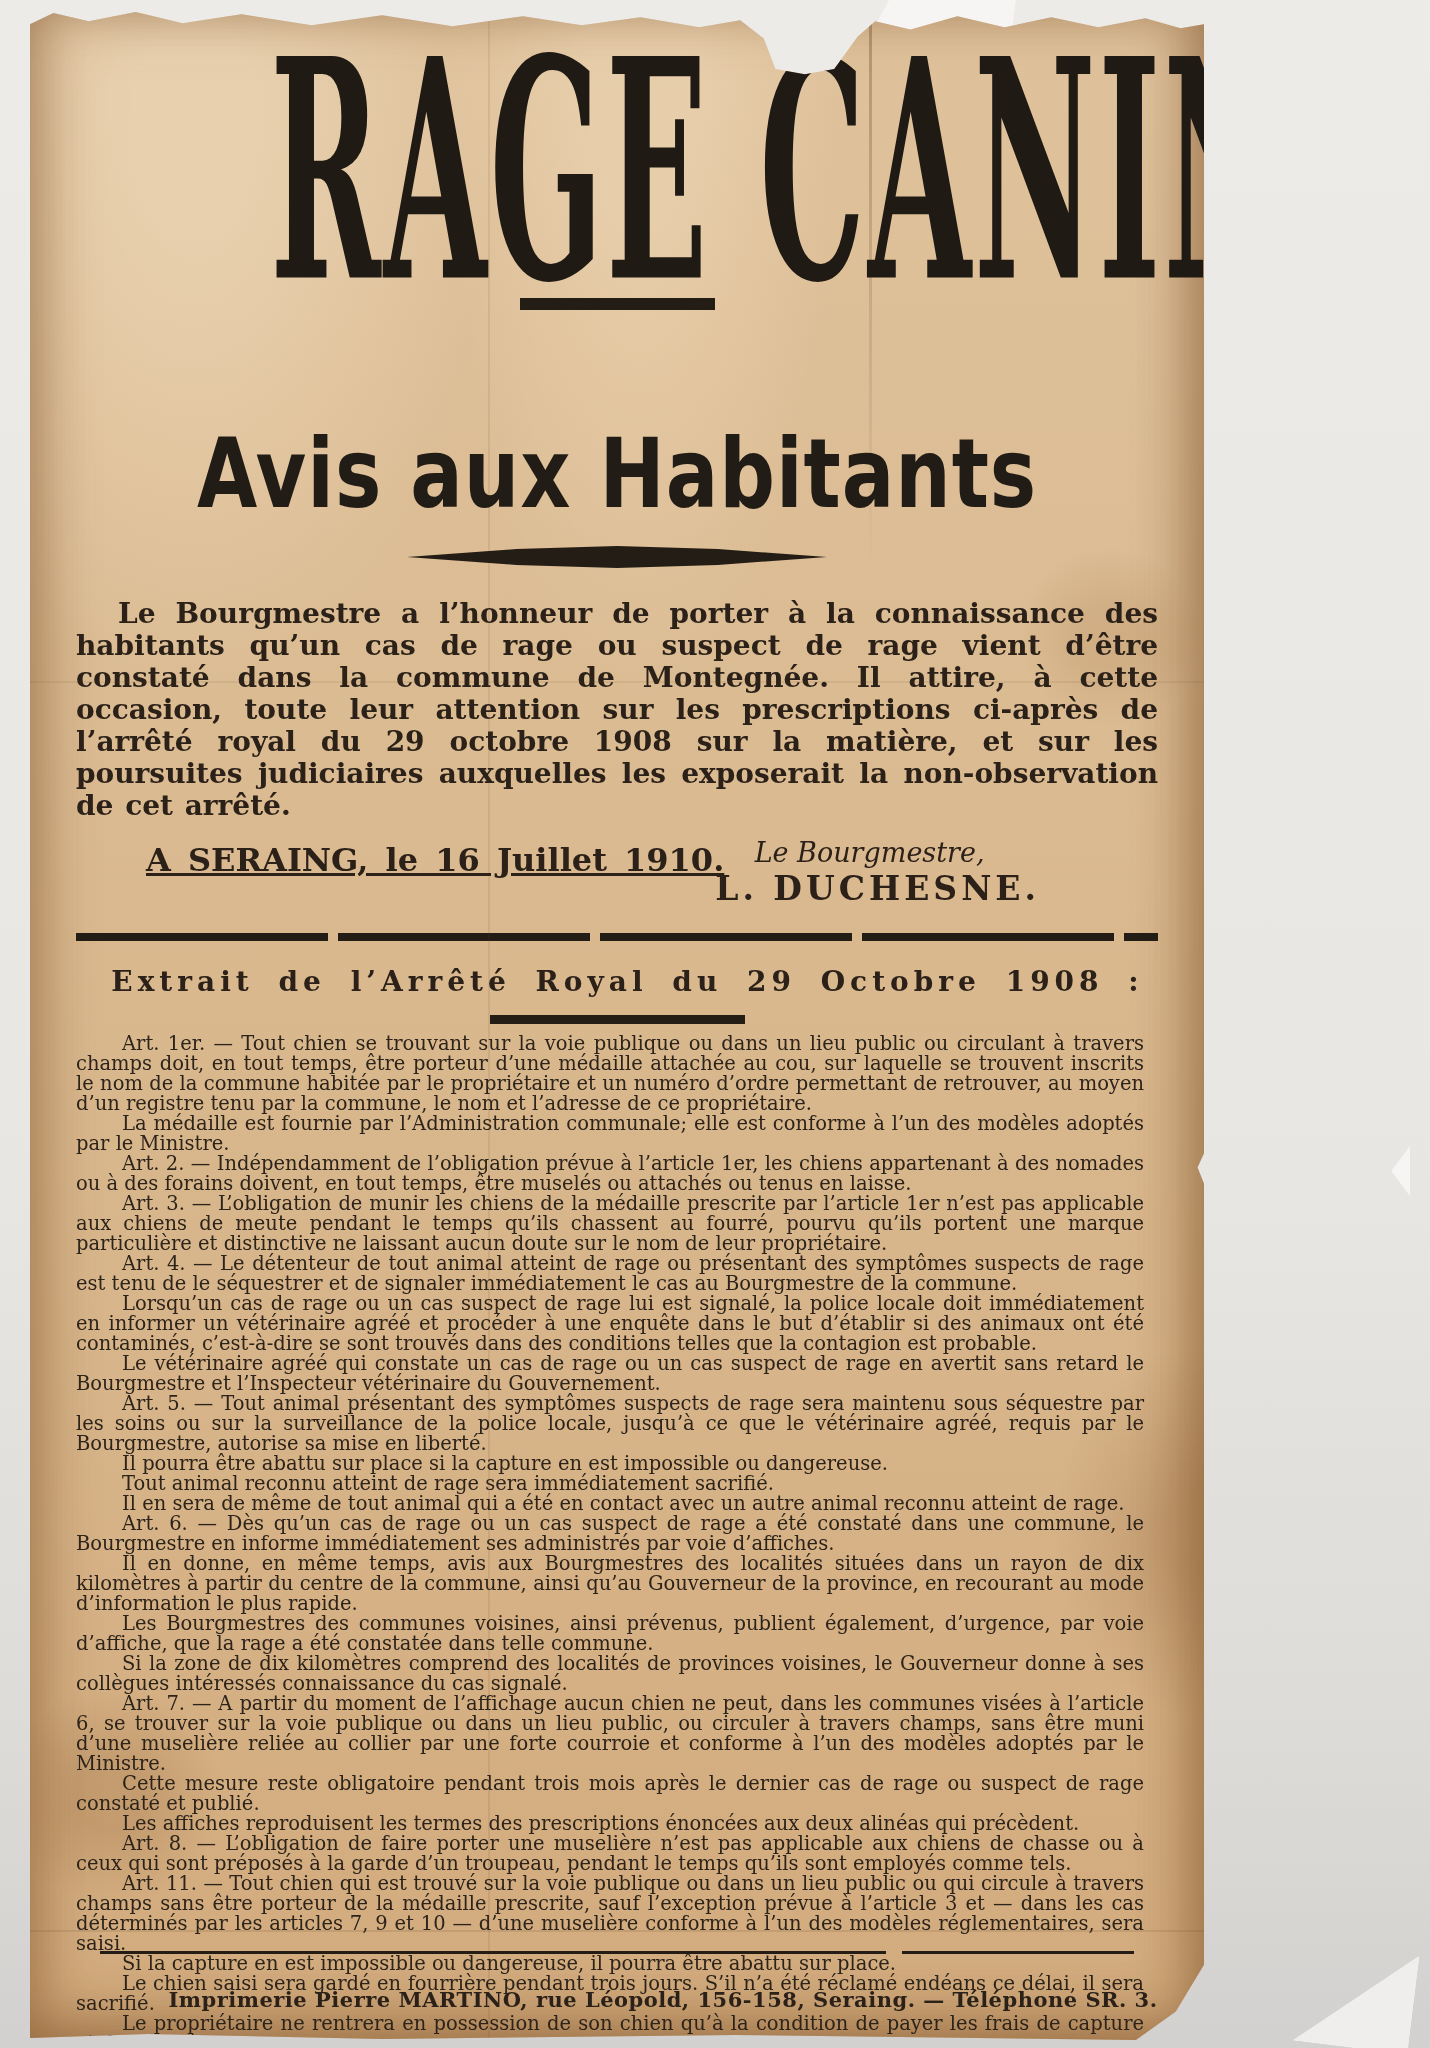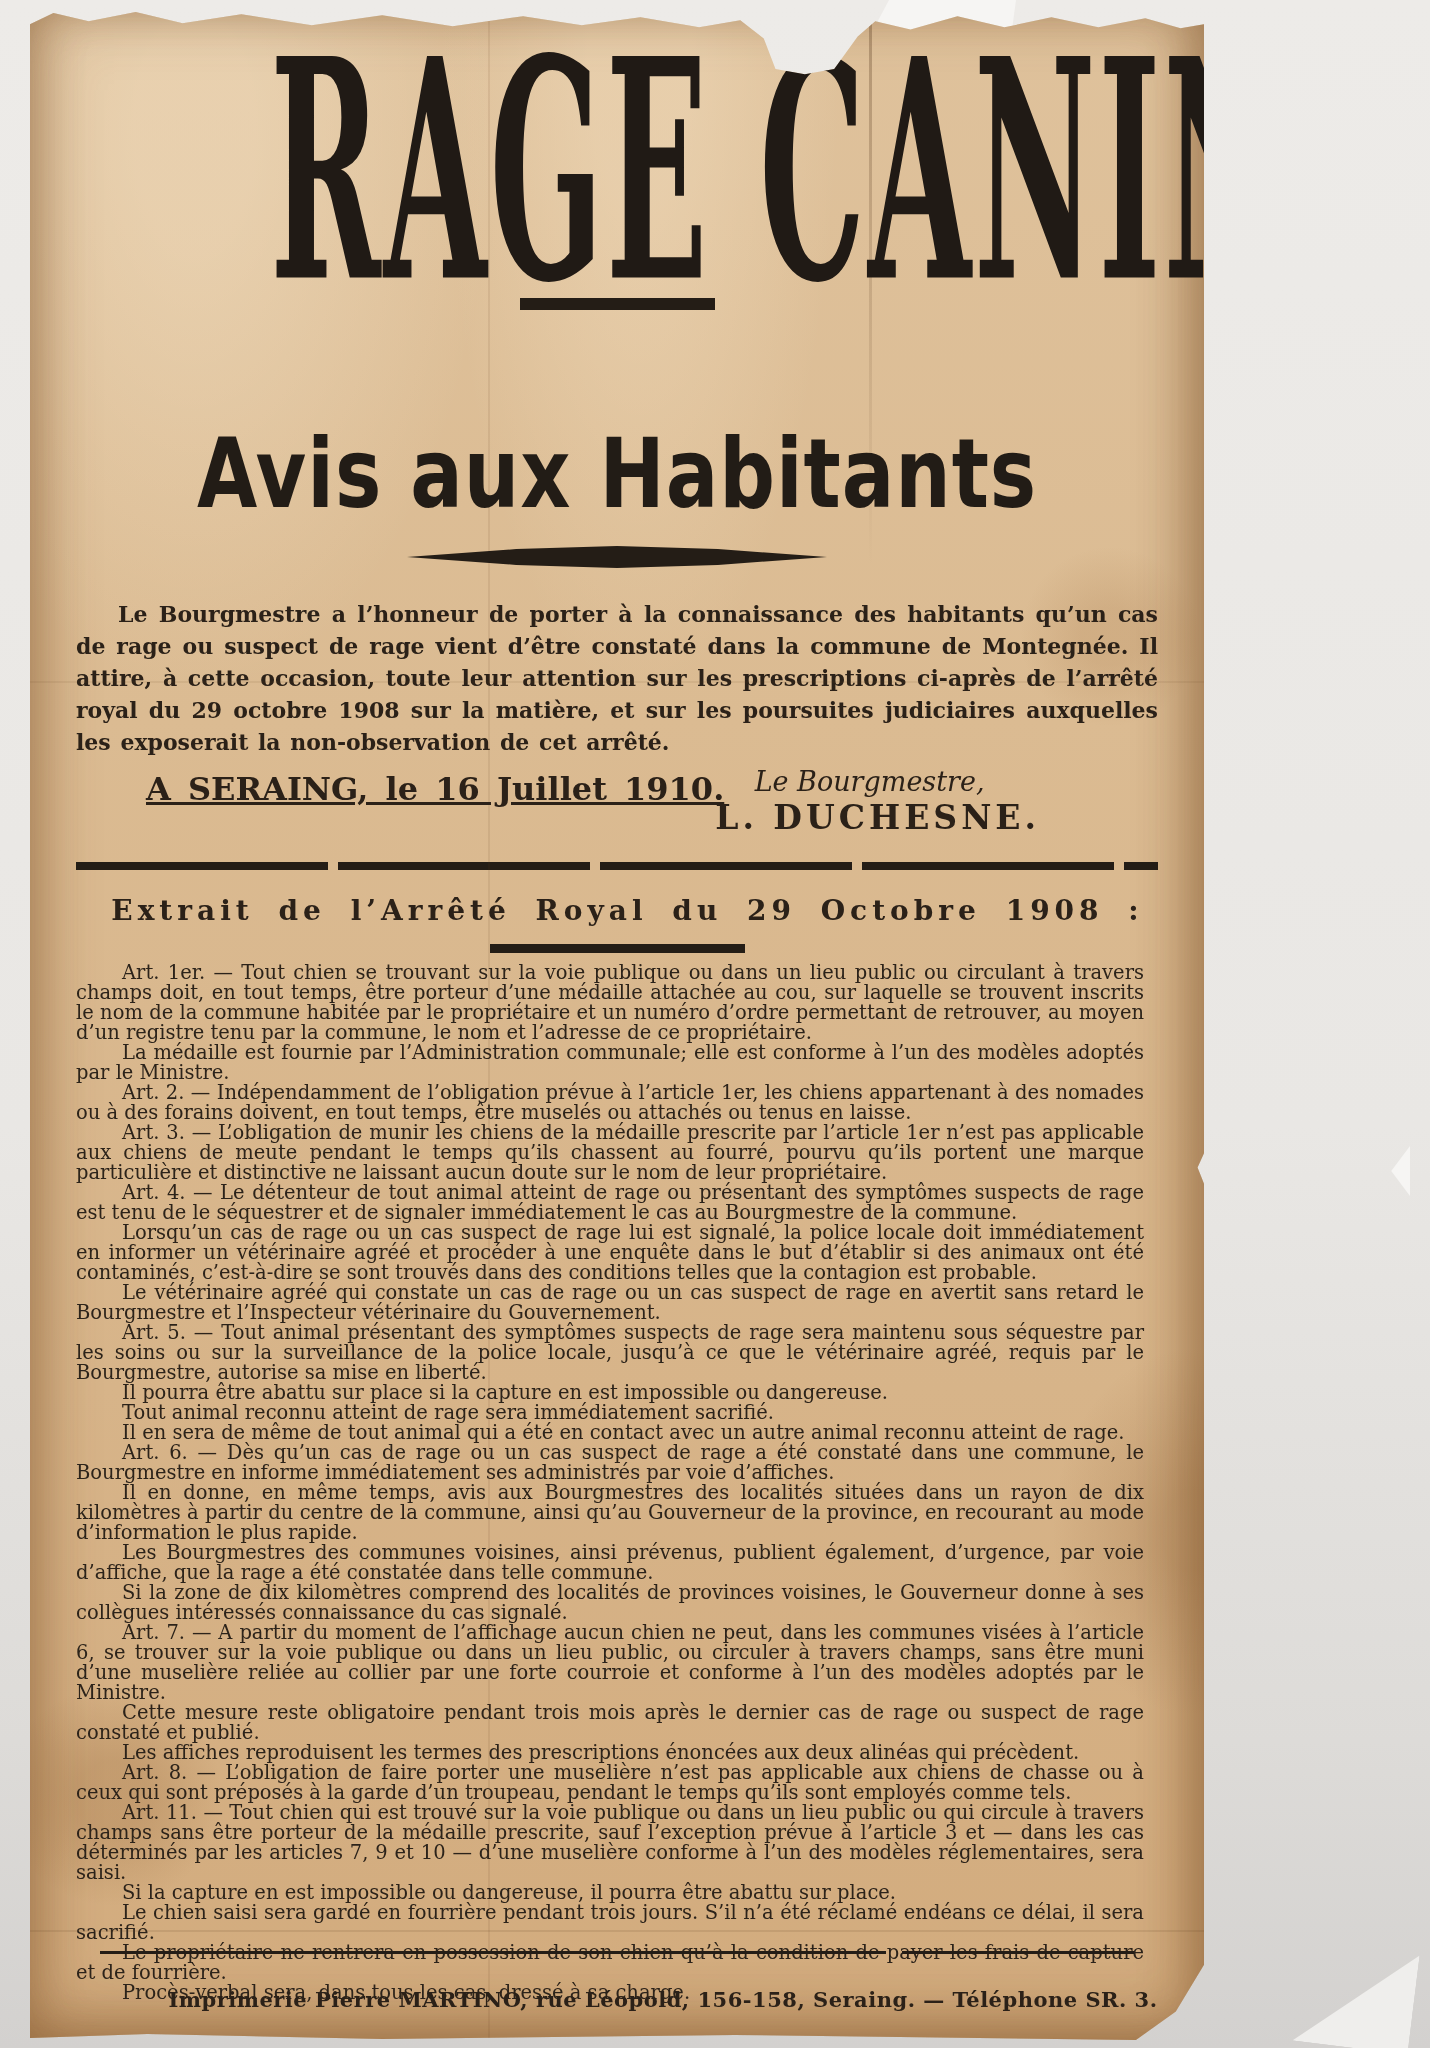--- a/index.html
+++ b/index.html
@@ -62,21 +62,21 @@
   .subtitle{
     display:inline-block;font-family:"DejaVu Sans",sans-serif;font-weight:bold;
     font-size:82px;line-height:96px;white-space:nowrap;letter-spacing:1px;
     transform:scale(0.95,1.18);transform-origin:50% 50%;color:#221c16;
   }
   .diamond{
     width:420px;height:22px;background:#241d16;margin:24px auto 0;
     clip-path:polygon(0% 50%,26% 14%,50% 0%,74% 14%,100% 50%,74% 86%,50% 100%,26% 86%);
   }
   .intro{
-    margin:30px 46px 8px 46px;font-size:22px;line-height:32px;font-weight:bold;
+    margin:30px 46px 15px 46px;font-size:28px;line-height:32px;font-weight:bold;
     text-align:justify;text-indent:42px;word-spacing:2px;color:#2b2118;
   }
   .sig-row{position:relative;margin:8px 46px 0 46px;height:86px;}
   .dateline{position:absolute;left:70px;top:4px;font-size:32px;font-weight:bold;
     word-spacing:6px;text-decoration:underline;}
   .sig-block{position:absolute;right:118px;top:0;text-align:center;}
   .sig-role{font-size:27px;font-style:italic;line-height:32px;}
   .sig-name{font-size:33px;font-weight:bold;letter-spacing:4px;line-height:40px;margin-left:16px;}
   .section-rule{
     margin:10px 46px 0 46px;height:8px;

